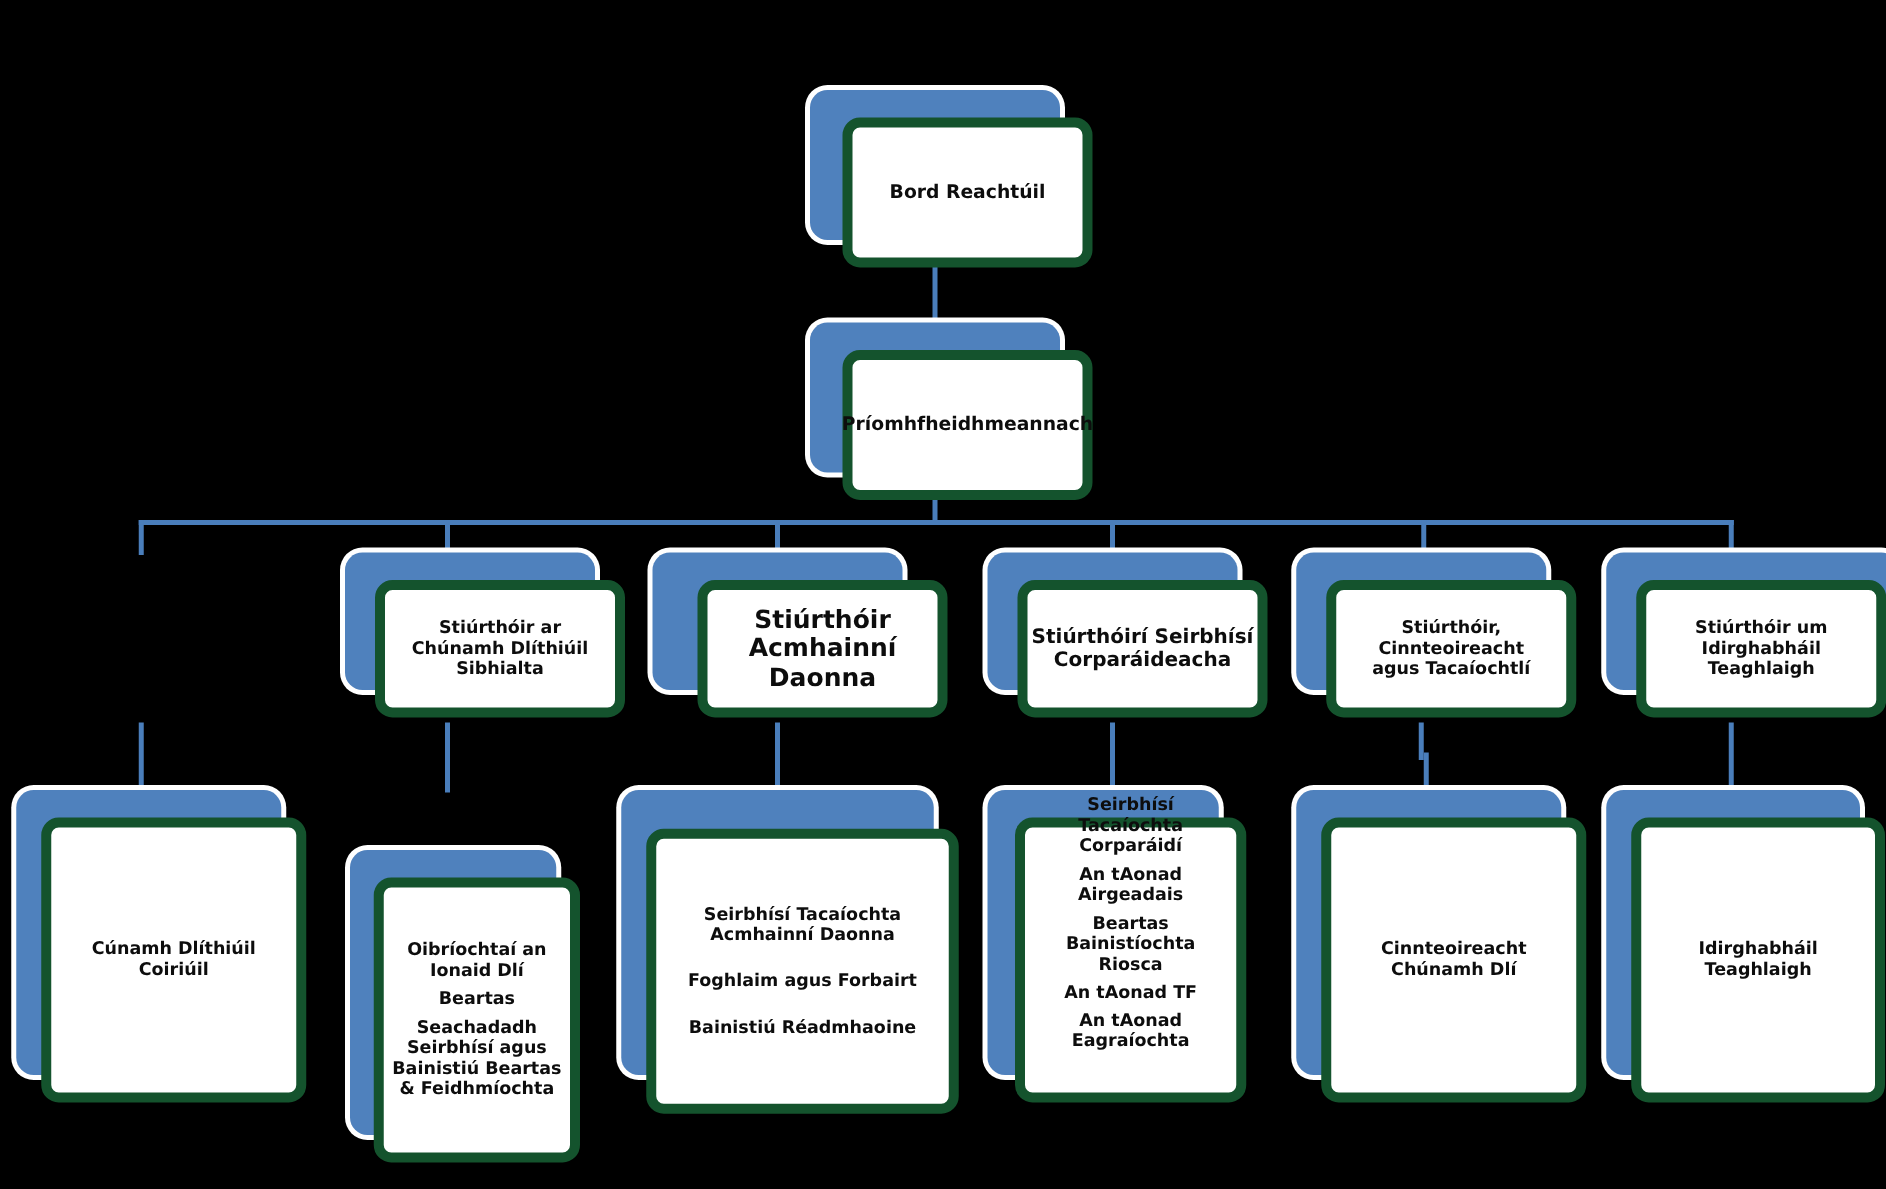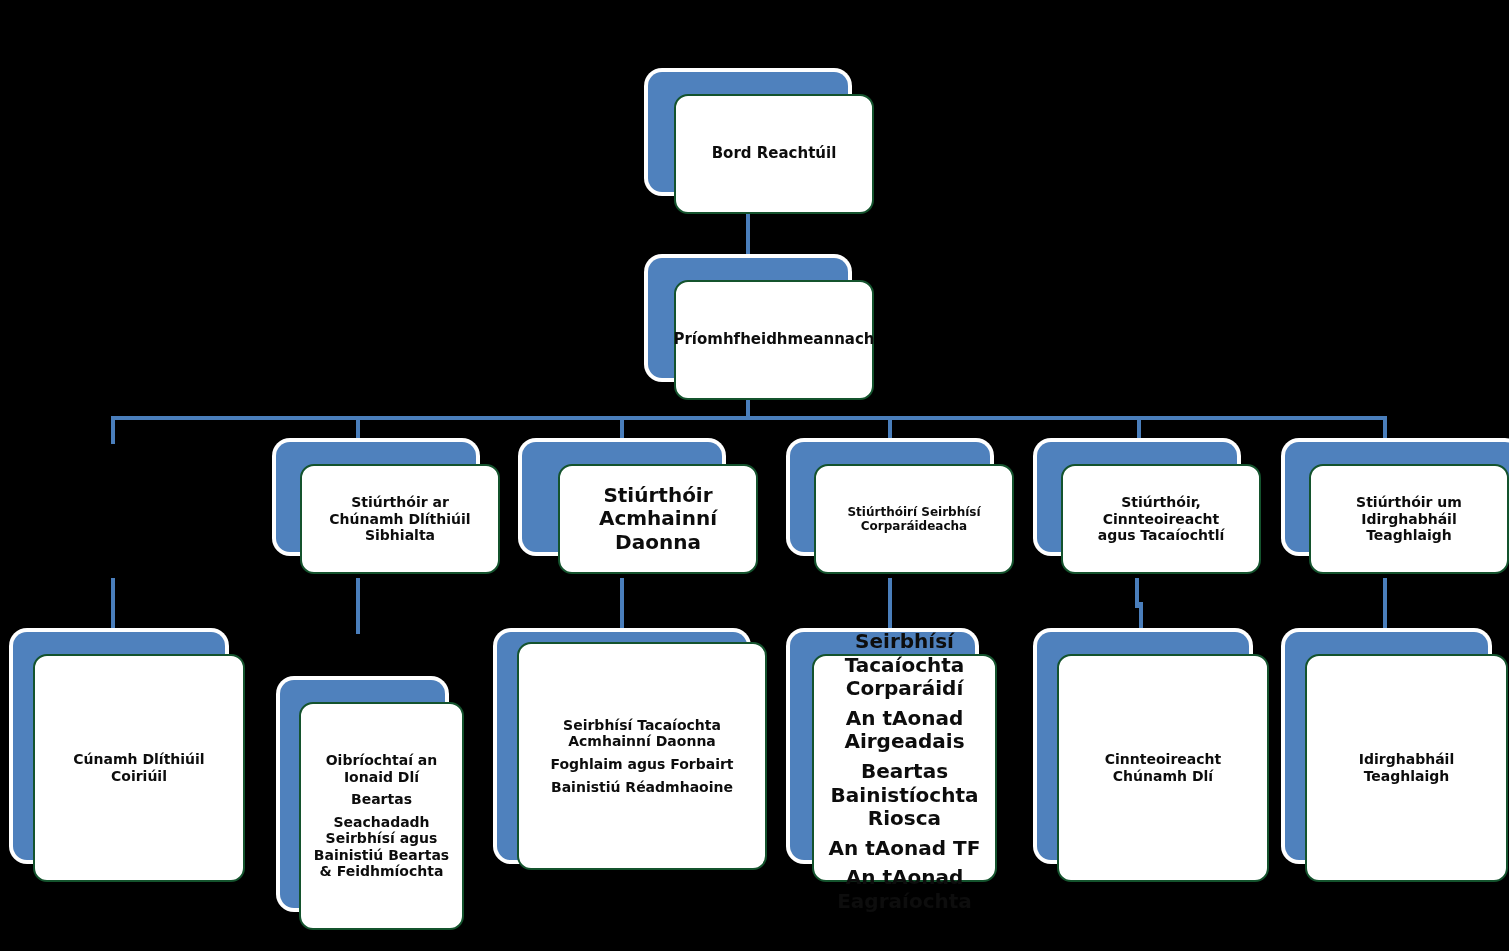--- a/index.html
+++ b/index.html
@@ -35,21 +35,21 @@
     top: 0;
     width: 100%;
     height: 100%;
     background: #4F81BD;
     border-radius: 14px;
     box-shadow: 0 0 0 4px #FFFFFF;
   }
   .node .face {
     position: absolute;
     background: #FFFFFF;
-    border: 2px solid #14532d;
+    border: 8px solid #14532d;
     border-radius: 14px;
     box-sizing: border-box;
     display: flex;
     flex-direction: column;
     align-items: center;
     justify-content: center;
     text-align: center;
     color: #0D0D0D;
     font-weight: bold;
     line-height: 1.18;
@@ -116,21 +116,21 @@
   <div class="node" style="left:522px; top:442px; width:200px; height:110px;">
     <div class="shadow"></div>
     <div class="face" style="left:36px; top:22px; width:200px; height:110px; font-size:20px;">
       <span class="line">Stiúrthóir</span>
       <span class="line">Acmhainní Daonna</span>
     </div>
   </div>
 
   <div class="node" style="left:790px; top:442px; width:200px; height:110px;">
     <div class="shadow"></div>
-    <div class="face" style="left:24px; top:22px; width:200px; height:110px; font-size:12px;">
+    <div class="face" style="left:24px; top:22px; width:200px; height:110px; font-size:16px;">
       <span class="line">Stiúrthóirí Seirbhísí</span>
       <span class="line">Corparáideacha</span>
     </div>
   </div>
 
   <div class="node" style="left:1037px; top:442px; width:200px; height:110px;">
     <div class="shadow"></div>
     <div class="face" style="left:24px; top:22px; width:200px; height:110px; font-size:14px;">
       <span class="line">Stiúrthóir,</span>
       <span class="line">Cinnteoireacht</span>
@@ -171,37 +171,37 @@
         <span class="line">Seachadadh</span>
         <span class="line">Seirbhísí agus</span>
         <span class="line">Bainistiú Beartas</span>
         <span class="line">&amp; Feidhmíochta</span>
       </span>
     </div>
   </div>
 
   <div class="node" style="left:497px; top:632px; width:250px; height:228px;">
     <div class="shadow"></div>
-    <div class="face" style="left:20px; top:10px; width:250px; height:228px; font-size:14px;">
+    <div class="face" style="left:20px; top:31px; width:250px; height:228px; font-size:14px;gap:14px;">
       <span class="para">
         <span class="line">Seirbhísí Tacaíochta</span>
         <span class="line">Acmhainní Daonna</span>
       </span>
       <span class="para">
         <span class="line">Foghlaim agus Forbairt</span>
       </span>
       <span class="para">
         <span class="line">Bainistiú Réadmhaoine</span>
       </span>
     </div>
   </div>
 
   <div class="node" style="left:790px; top:632px; width:185px; height:228px;">
     <div class="shadow"></div>
-    <div class="face overflow" style="left:22px; top:22px; width:185px; height:228px; font-size:20px; padding-top:2px;text-align:center;">
+    <div class="face overflow" style="left:22px; top:22px; width:185px; height:228px; font-size:14px; padding-top:2px;text-align:center;">
       <span class="para" style="margin-top:-28px;">
         <span class="line">Seirbhísí</span>
         <span class="line">Tacaíochta</span>
         <span class="line">Corparáidí</span>
       </span>
       <span class="para">
         <span class="line">An tAonad</span>
         <span class="line">Airgeadais</span>
       </span>
       <span class="para">

